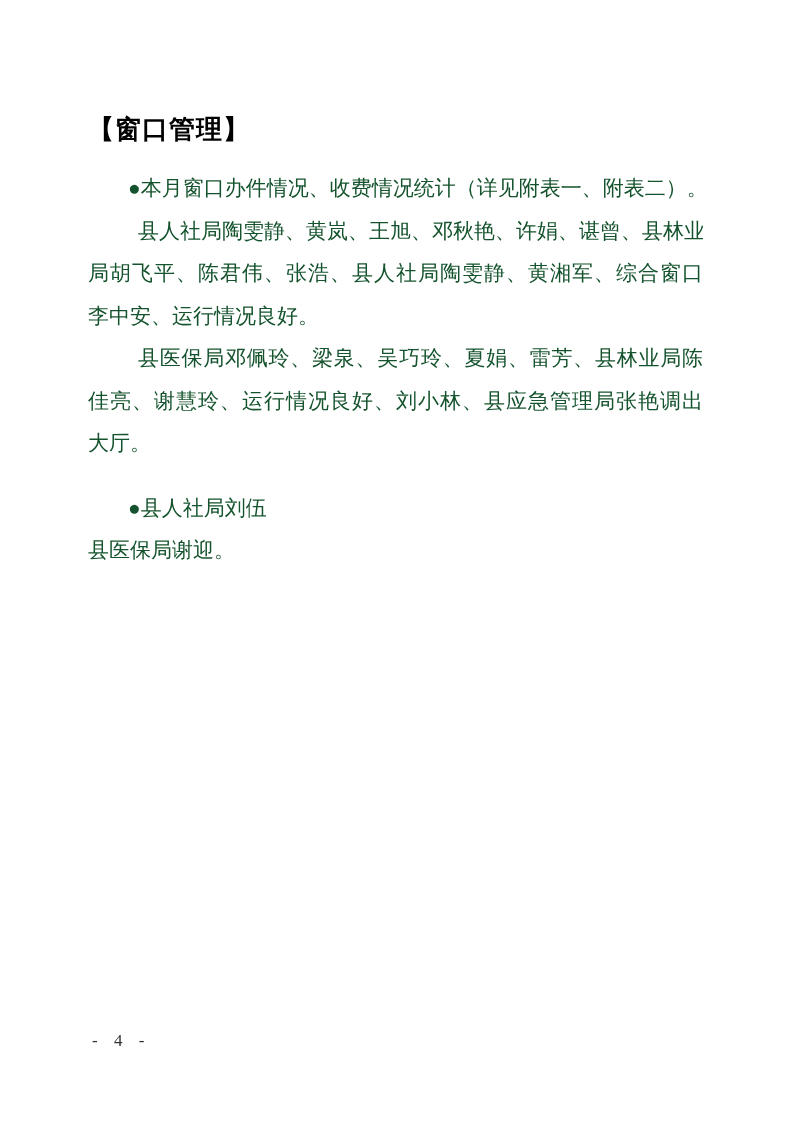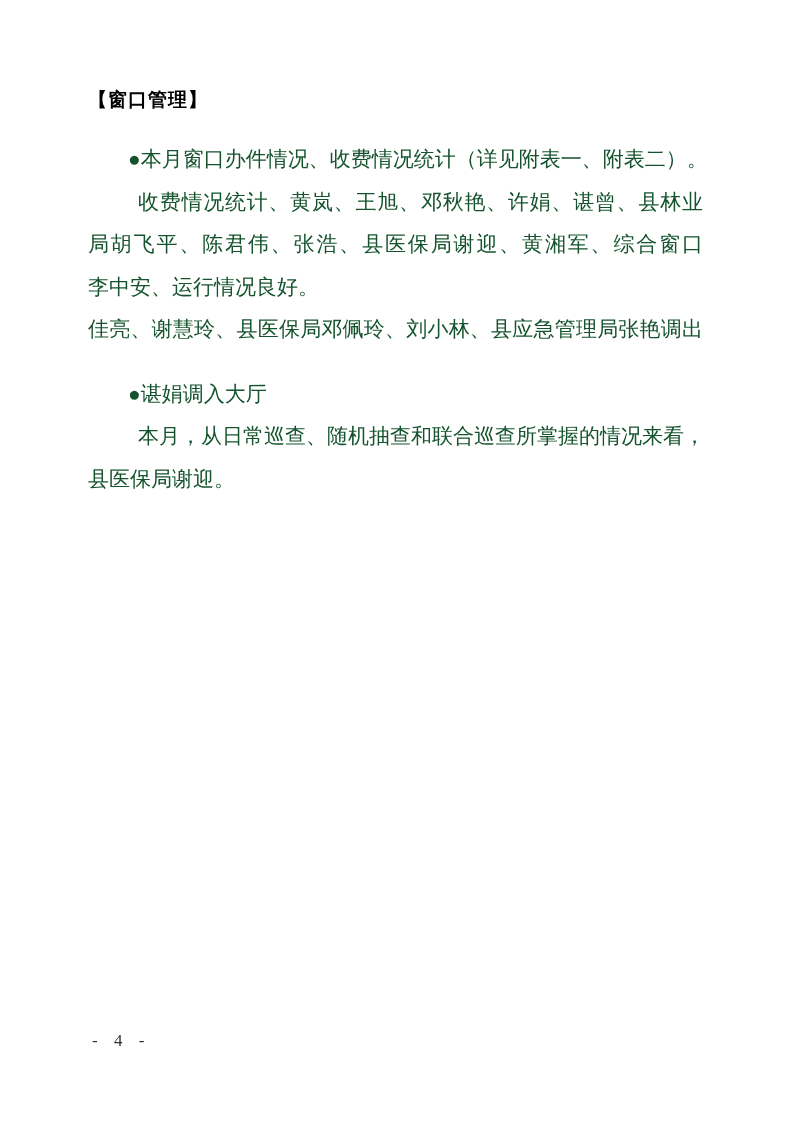--- a/index.html
+++ b/index.html
@@ -16,25 +16,25 @@
     font-family: "Liberation Serif", "DejaVu Serif", serif;
     overflow: hidden;
   }
   .content {
     position: absolute;
     left: 88px;
     top: 0;
     width: 615px;
   }
   .doc-heading {
-    margin: 83px 0 21px 0;
+    margin: 112px 0 21px 0;
     padding: 0;
     font-family: "Liberation Sans", "DejaVu Sans", sans-serif;
     font-weight: 700;
-    font-size: 19px;
+    font-size: 26px;
     line-height: 34px;
     letter-spacing: 1px;
     color: #000000;
   }
   .para {
     margin: 0;
     padding: 0;
   }
   .line {
     height: 42.5px;
@@ -73,34 +73,35 @@
   <div class="content">
 
     <h1 class="doc-heading">【窗口管理】</h1>
 
     <div class="para">
       <div class="line j indb">●本月窗口办件情况、收费情况统计（详见附表一、附表二）。</div>
     </div>
 
 
     <div class="para">
-      <div class="line j ind2">收费情况统计、黄岚、王旭、邓秋艳、许娟、谌曾、县林业</div>
-      <div class="line j">局胡飞平、陈君伟、张浩、县医保局谢迎、黄湘军、综合窗口</div>
+      <div class="line j ind2">县人社局陶雯静、黄岚、王旭、邓秋艳、许娟、谌曾、县林业</div>
+      <div class="line j">局胡飞平、陈君伟、张浩、县人社局陶雯静、黄湘军、综合窗口</div>
       <div class="line">李中安、运行情况良好。</div>
     </div>
 
     <div class="para">
-      <div class="line j">佳亮、谢慧玲、县医保局邓佩玲、刘小林、县应急管理局张艳调出</div>
+      <div class="line j ind2">县医保局邓佩玲、梁泉、吴巧玲、夏娟、雷芳、县林业局陈</div>
+      <div class="line j">佳亮、谢慧玲、运行情况良好、刘小林、县应急管理局张艳调出</div>
+      <div class="line">大厅。</div>
     </div>
 
     <div class="para gap-before">
-      <div class="line indb">●谌娟调入大厅</div>
+      <div class="line indb">●县人社局刘伍</div>
     </div>
 
     <div class="para">
-      <div class="line j ind2">本月，从日常巡查、随机抽查和联合巡查所掌握的情况来看，</div>
       <div class="line">县医保局谢迎。</div>
     </div>
 
   </div>
 
   <div class="page-num">- 4 -</div>
 </div>
 
 </body></html>

